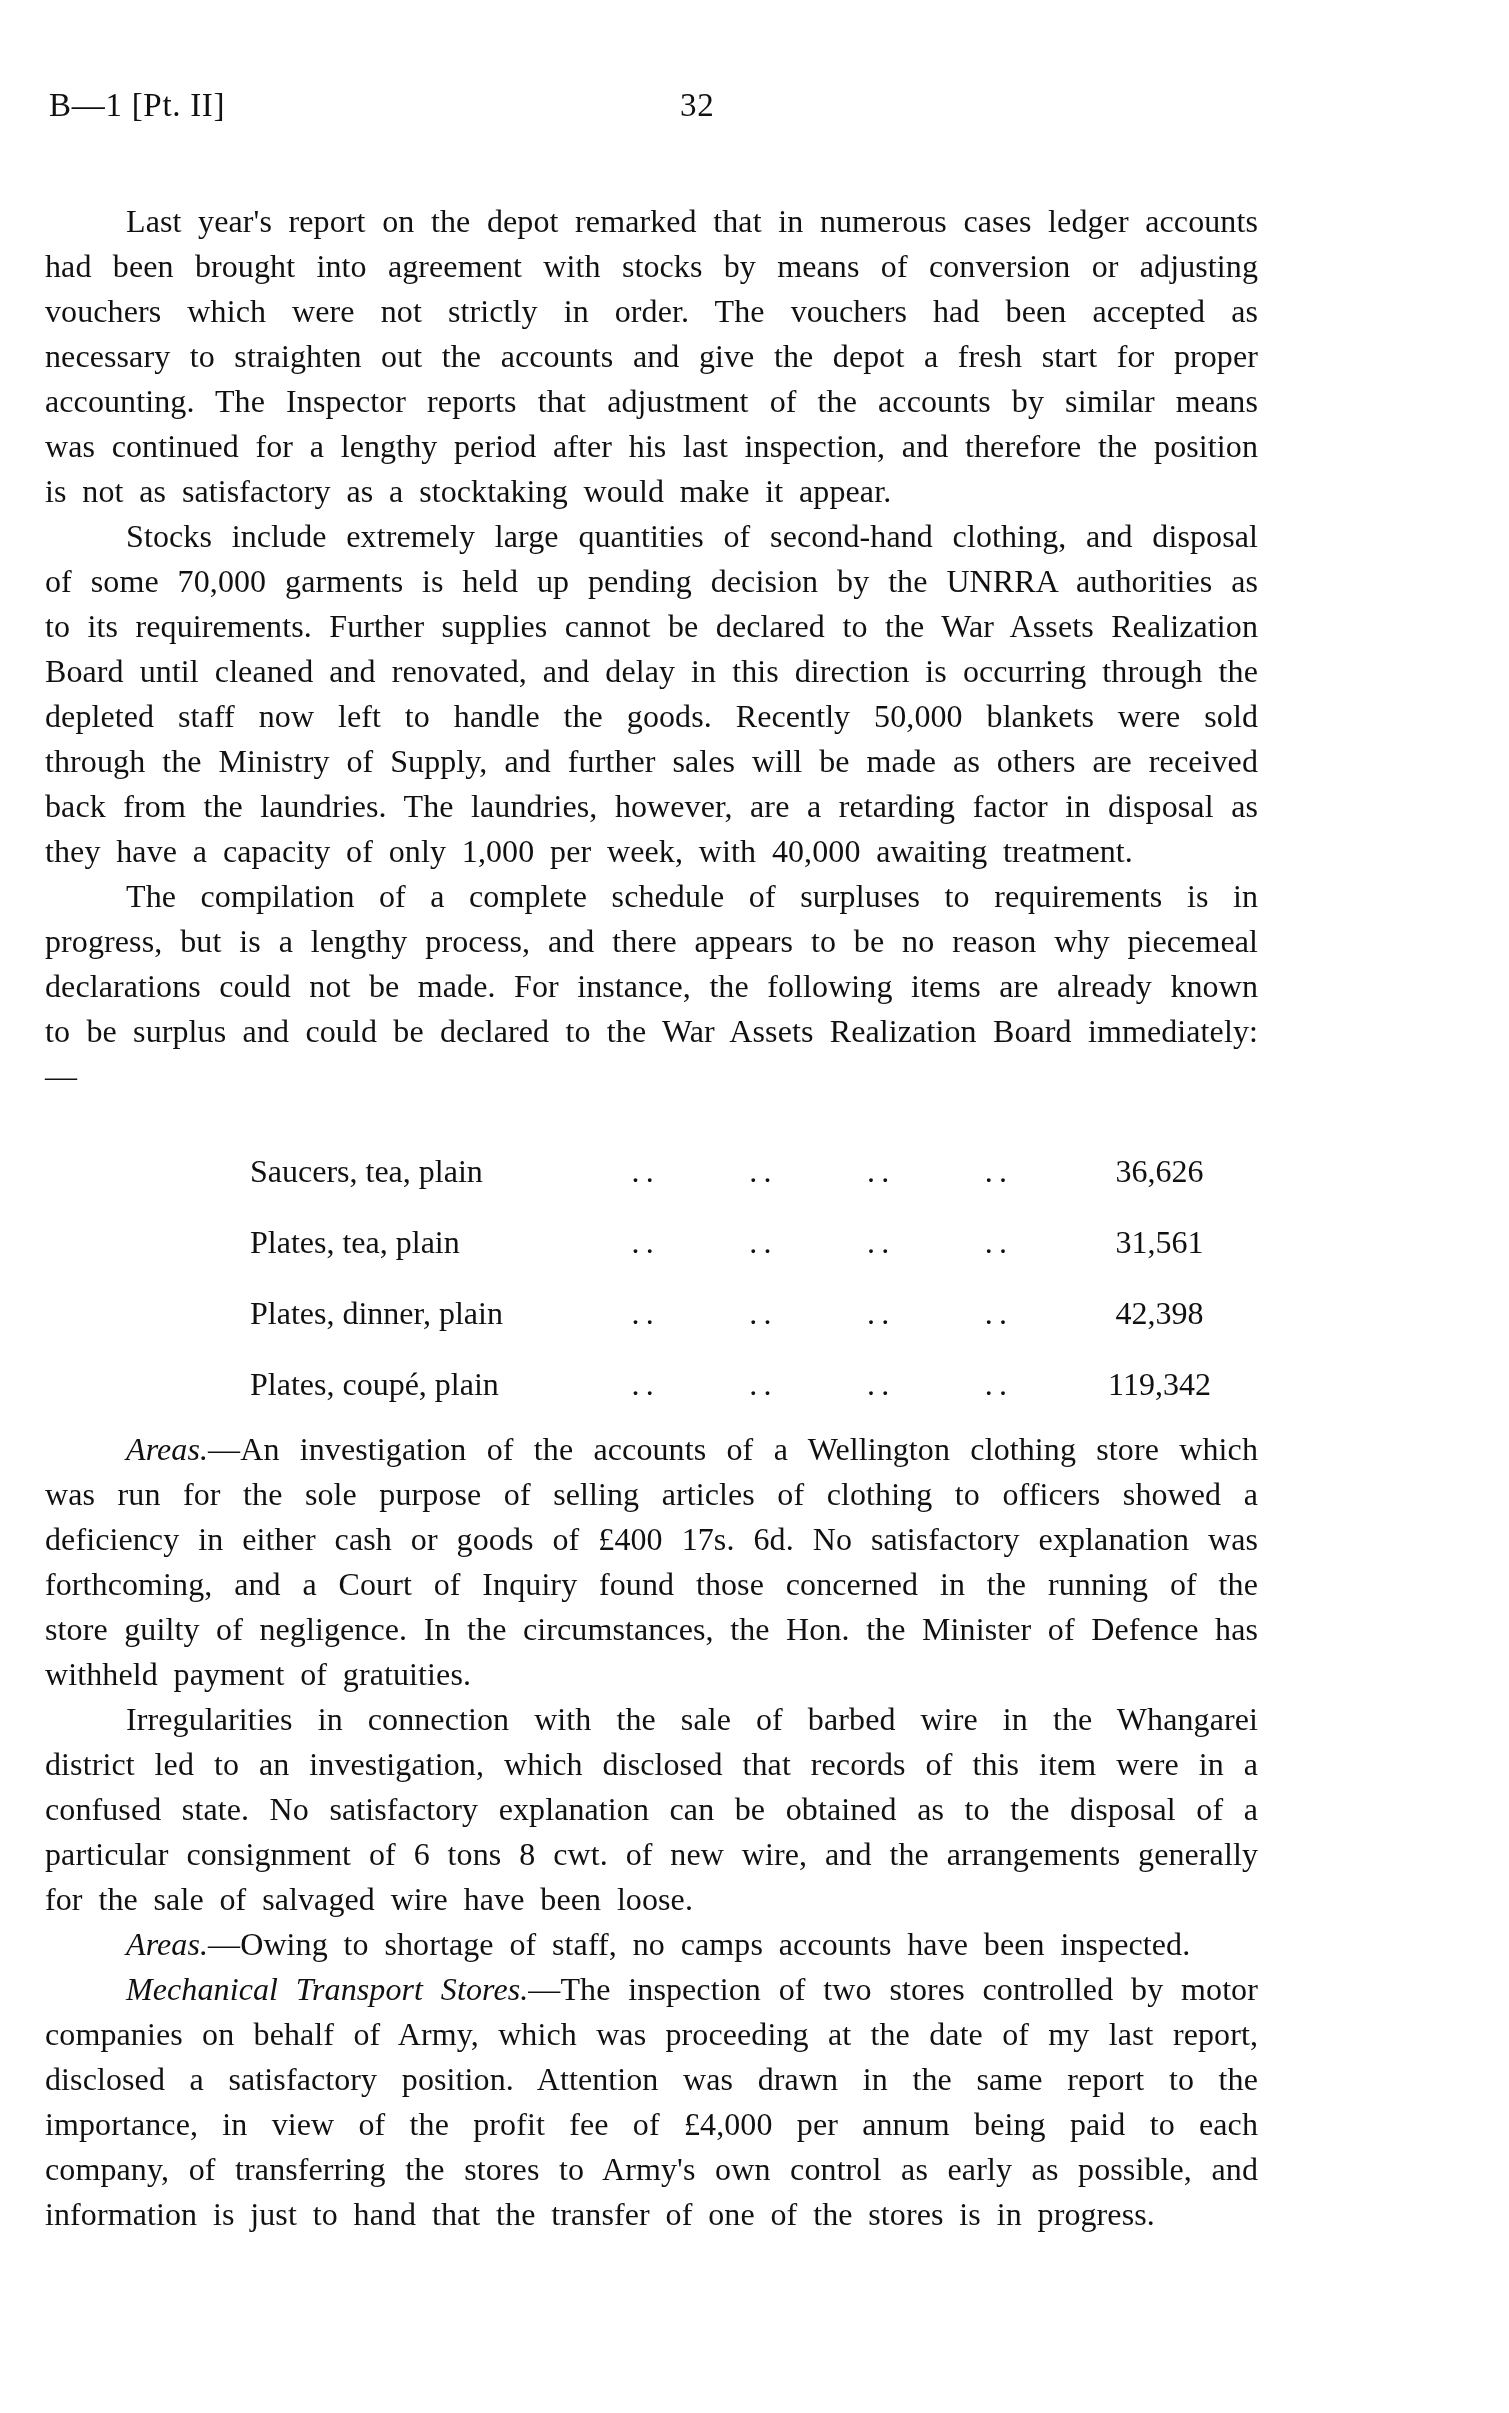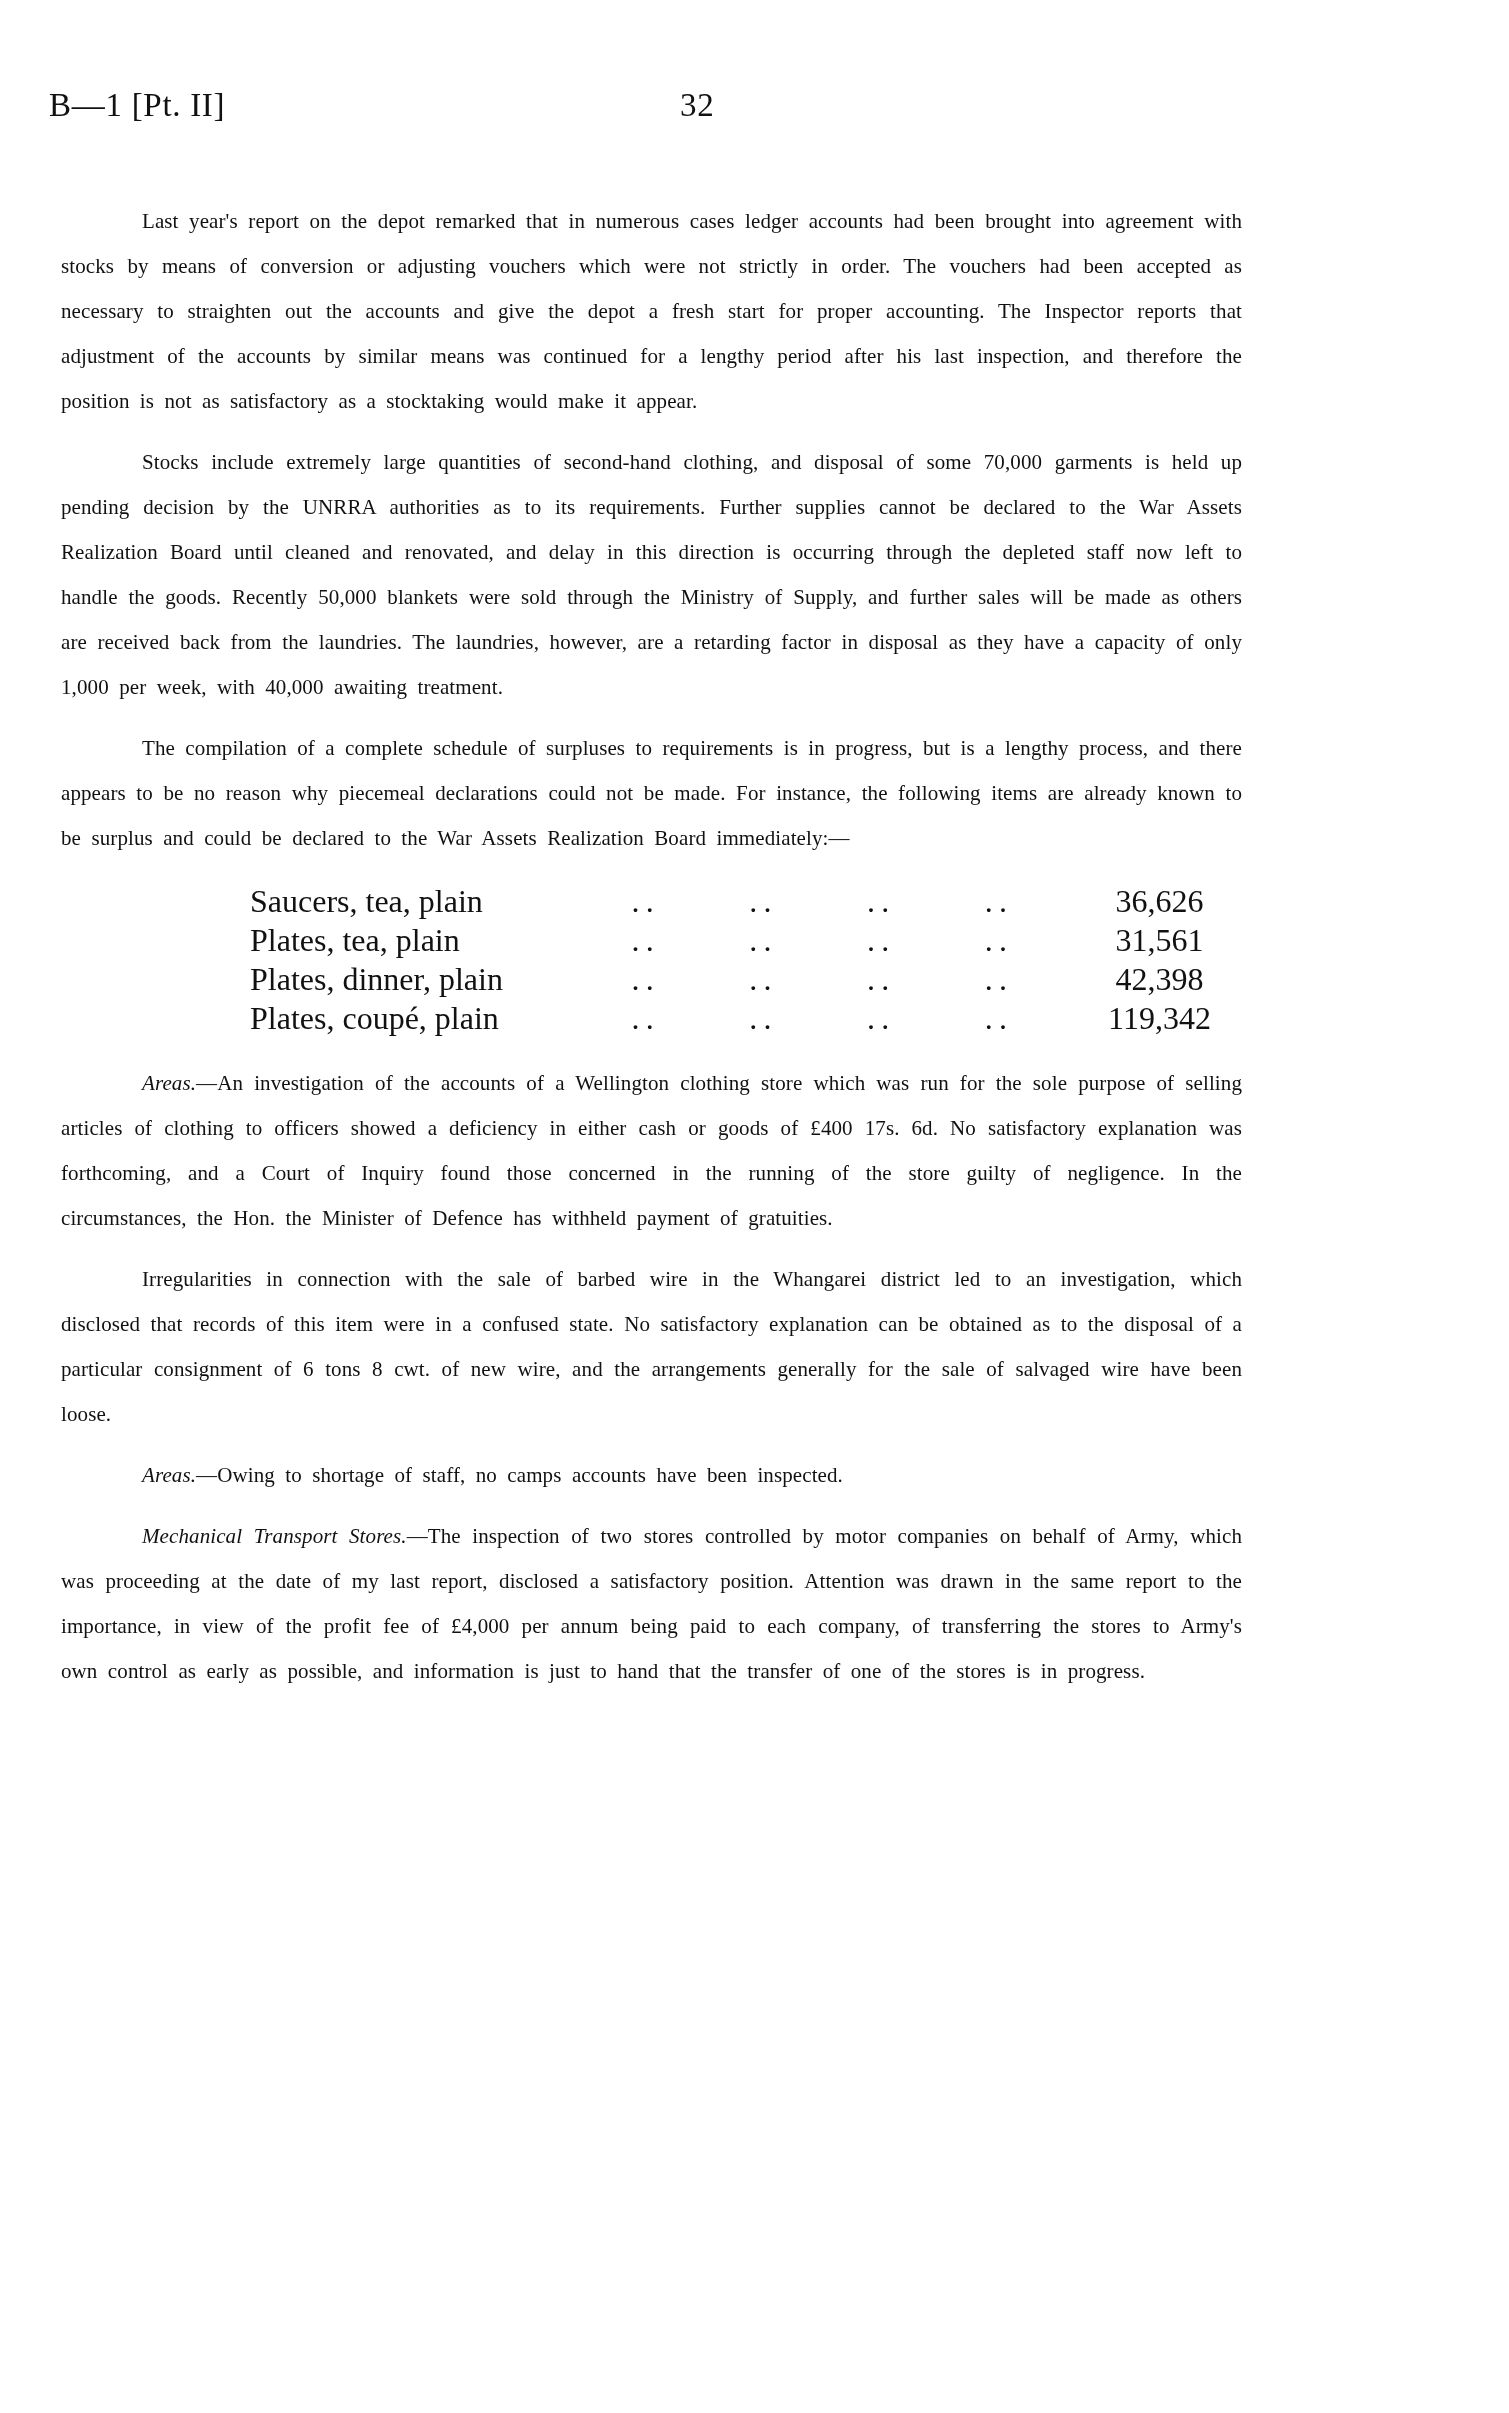--- a/index.html
+++ b/index.html
@@ -34,22 +34,22 @@
     position: absolute;
     left: 4.1px;
     top: 0;
   }
   .hdr-page-num {
     position: absolute;
     left: 635px;
     top: 0;
   }
   .para {
-    margin: 16px;
-    font-size: 21px;
+    margin: 0;
+    font-size: 32px;
     line-height: 45px;
     text-align: justify;
     text-indent: 81px;
     word-spacing: 0.24em;
     letter-spacing: 0.1px;
   }
   .para .lead {
   }
   .surplus-table {
     margin: 20.5px 0 23px 205px;
@@ -57,20 +57,21 @@
     font-size: 32px;
     line-height: 39px;
   }
   .trow {
     display: flex;
     align-items: baseline;
   }
   .trow .item {
     width: 372px;
     flex: 0 0 auto;
+    margin-top: 32px;
   }
   .trow .dots {
     flex: 1 1 0;
     text-align: left;
     padding-left: 9.6px;
     letter-spacing: 6.1px;
   }
   .trow .qty {
     flex: 0 0 auto;
     width: 133px;

